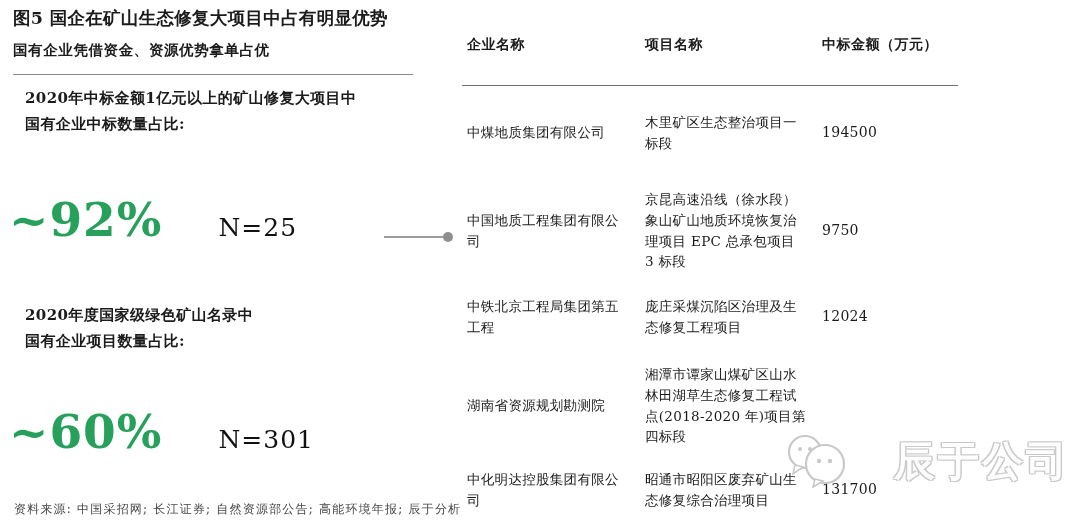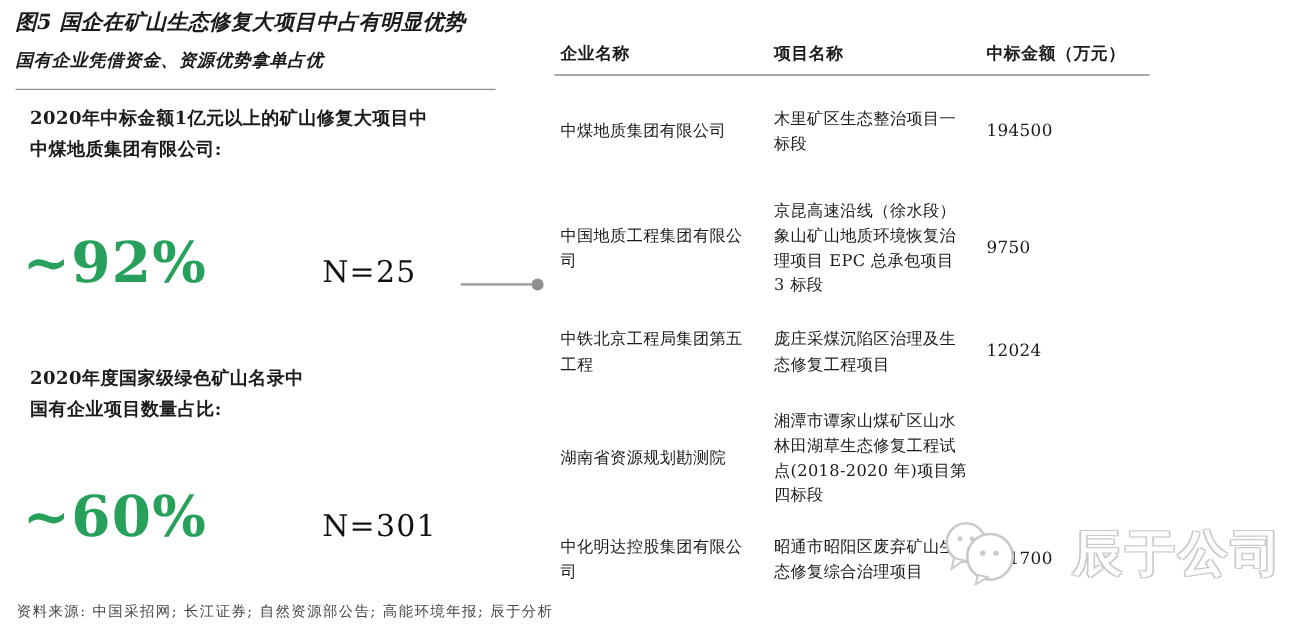--- a/index.html
+++ b/index.html
@@ -4,45 +4,45 @@
 <style>
   html, body { margin:0; padding:0; }
   body {
     width:1080px; height:525px; position:relative;
     background:#ffffff; overflow:hidden;
     font-family:"DejaVu Serif", serif;
     color:#1b1b1b;
   }
 
   
-  .left-panel { position:absolute; left:13px; top:6px; width:410px;font-style:italic; }
+  .left-panel { position:absolute; left:13px; top:6px; width:410px; }
   .fig-title { font-size:17.5px; font-weight:700; letter-spacing:0.3px; white-space:nowrap; }
   .fig-subtitle { margin-top:11px; font-size:14.5px; font-weight:700; letter-spacing:0.6px; }
   .rule { position:absolute; left:13px; top:74px; width:400px; height:0; border-top:1.2px solid #8a8a8a; }
 
   .stat-label { position:absolute; left:25px; width:400px; font-size:15px; font-weight:700; line-height:26px; letter-spacing:0.4px; }
   .stat-label-1 { top:85px; }
   .stat-label-2 { top:302px; }
 
-  .stat-value-row { position:absolute; left:19px; display:flex; align-items:baseline;gap:40px; }
+  .stat-value-row { position:absolute; left:9px; display:flex; align-items:baseline; }
   .stat-value-row-1 { top:196px; }
   .stat-value-row-2 { top:408px; }
   .stat-value { font-size:47px; font-weight:700; color:#27a05c; letter-spacing:1px; line-height:1; }
   .stat-n { font-size:25px; font-weight:400; color:#111; margin-left:56px; line-height:1; letter-spacing:1px; }
 
   
   .connector-line { position:absolute; left:384px; top:236px; width:62px; height:2px; background:#9b9b9b; }
   .connector-dot  { position:absolute; left:443px; top:232px; width:10px; height:10px; border-radius:50%; background:#8f8f8f; }
 
   
   .proj-table { position:absolute; left:462px; top:36px; width:496px; }
   .t-head {
     display:grid; grid-template-columns:178px 177px 141px;
     font-size:14px; font-weight:700; letter-spacing:0.5px;
-    padding-bottom:8px; border-bottom:1.4px solid #6f6f6f;
+    padding-bottom:31px; border-bottom:1.4px solid #6f6f6f;
   }
   .t-head .cell { padding-left:5px; }
   .t-body { }
   .t-row {
     display:grid; grid-template-columns:178px 177px 141px;
     align-items:center;
     font-size:13.5px; line-height:1.55; letter-spacing:0.3px;
   }
   .t-row .cell { padding-left:5px; padding-right:10px; word-break:break-all; }
   .t-row .cell.amount { font-size:14px; padding-right:0; }
@@ -75,21 +75,21 @@
 <body>
 
 <div class="left-panel">
   <div class="fig-title">图5 国企在矿山生态修复大项目中占有明显优势</div>
   <div class="fig-subtitle">国有企业凭借资金、资源优势拿单占优</div>
 </div>
 <div class="rule"></div>
 
 <div class="stat-label stat-label-1">
   <div>2020年中标金额1亿元以上的矿山修复大项目中</div>
-  <div>中煤地质集团有限公司:</div>
+  <div>国有企业中标数量占比:</div>
 </div>
 <div class="stat-value-row stat-value-row-1">
   <span class="stat-value">~92%</span>
   <span class="stat-n">N=25</span>
 </div>
 
 <div class="stat-label stat-label-2">
   <div>2020年度国家级绿色矿山名录中</div>
   <div>国有企业项目数量占比:</div>
 </div>

